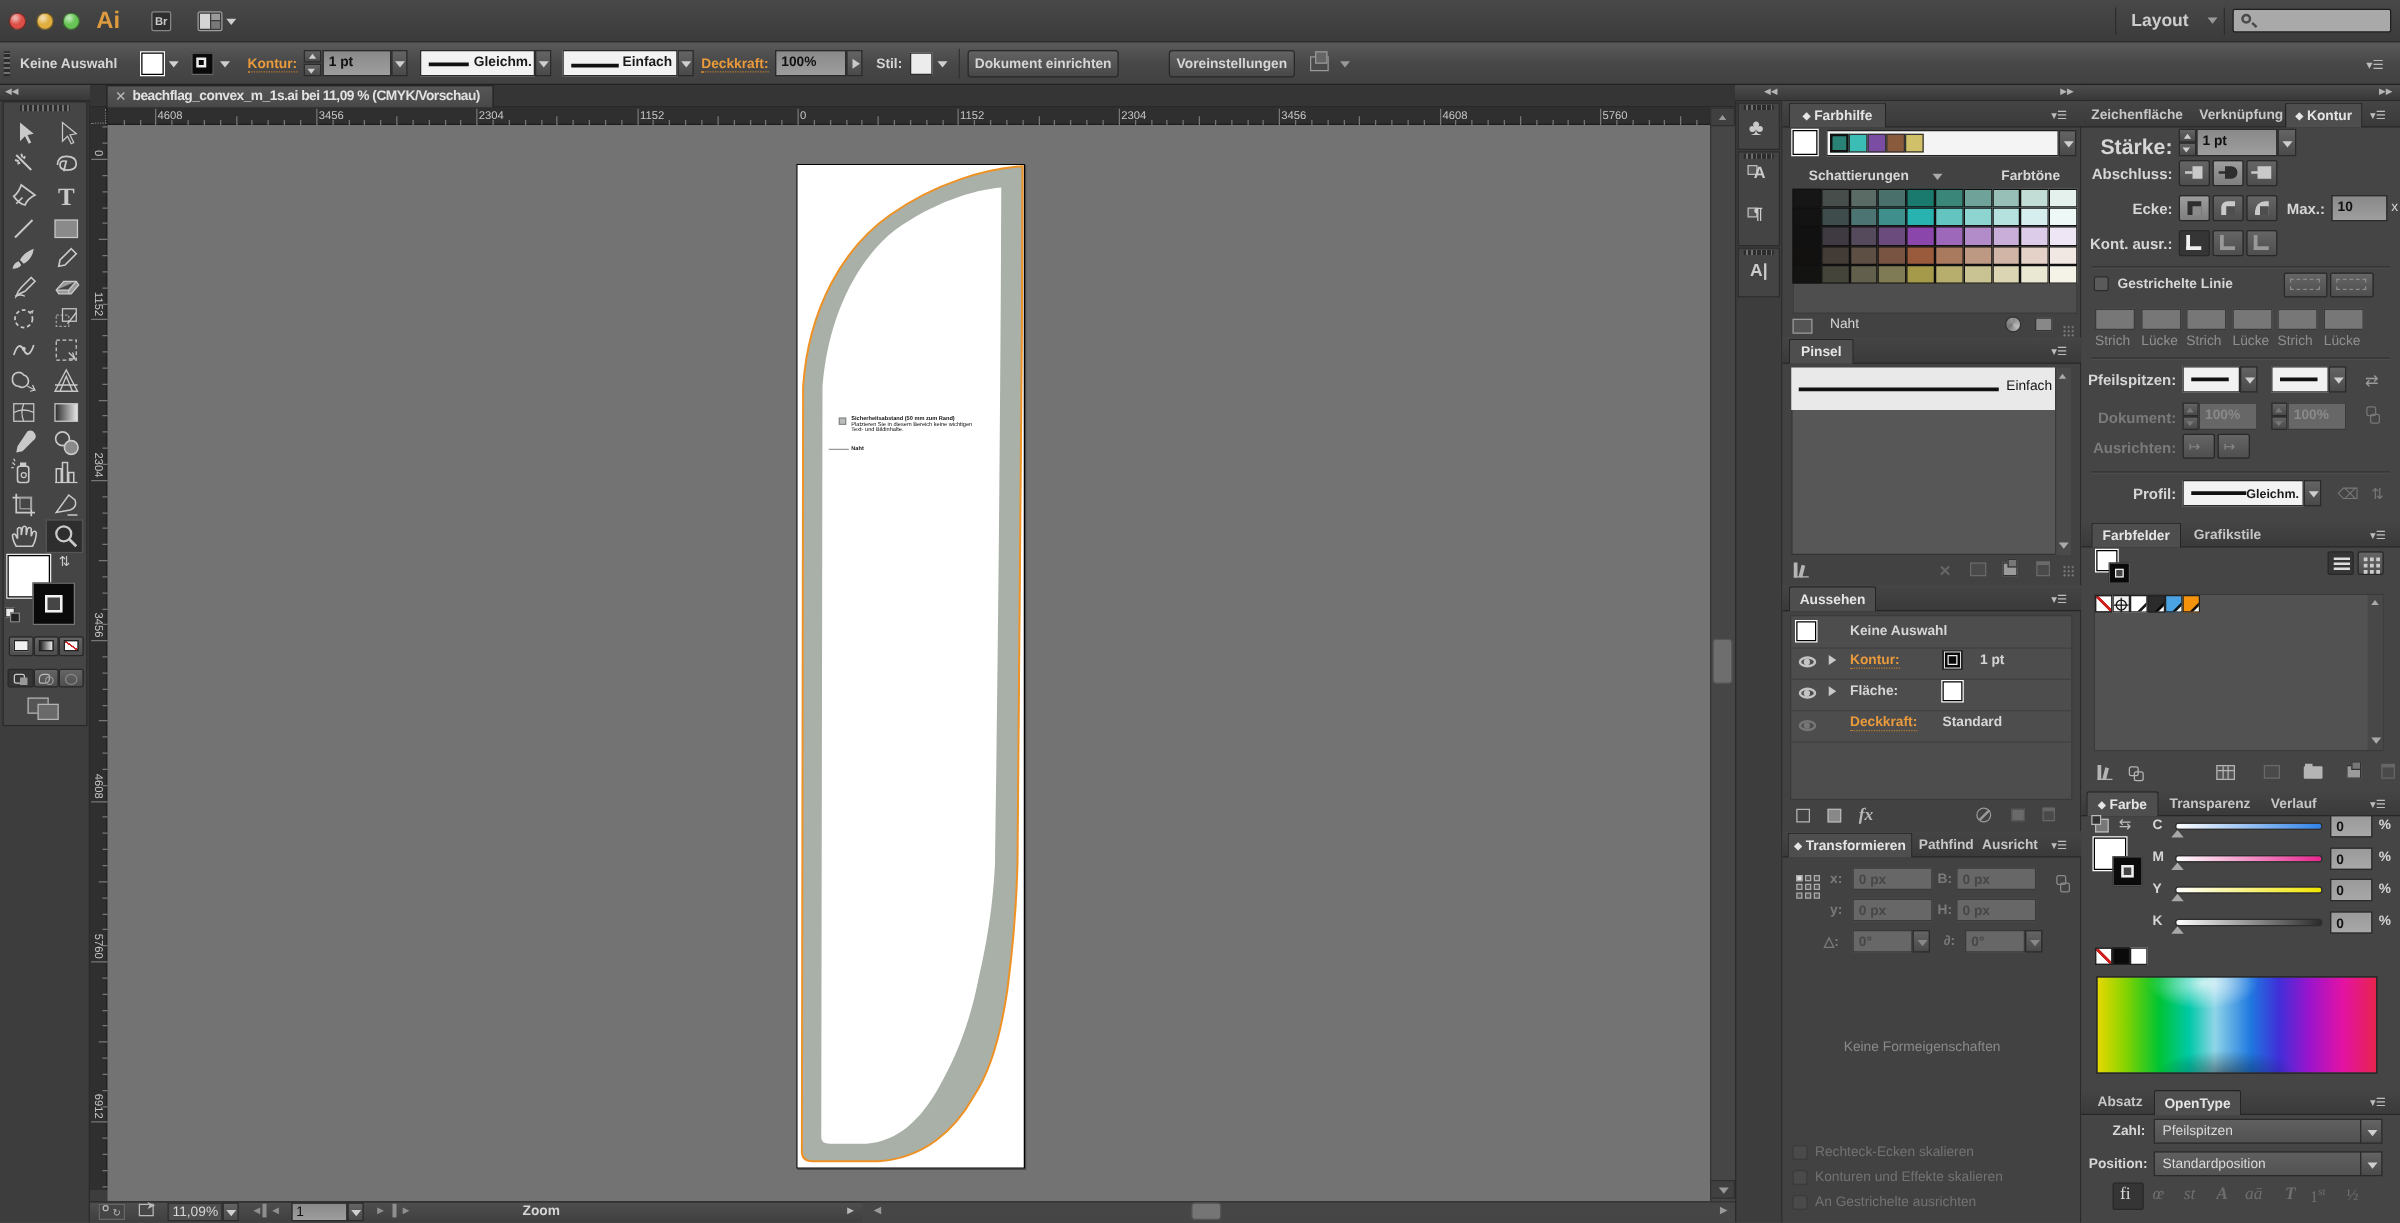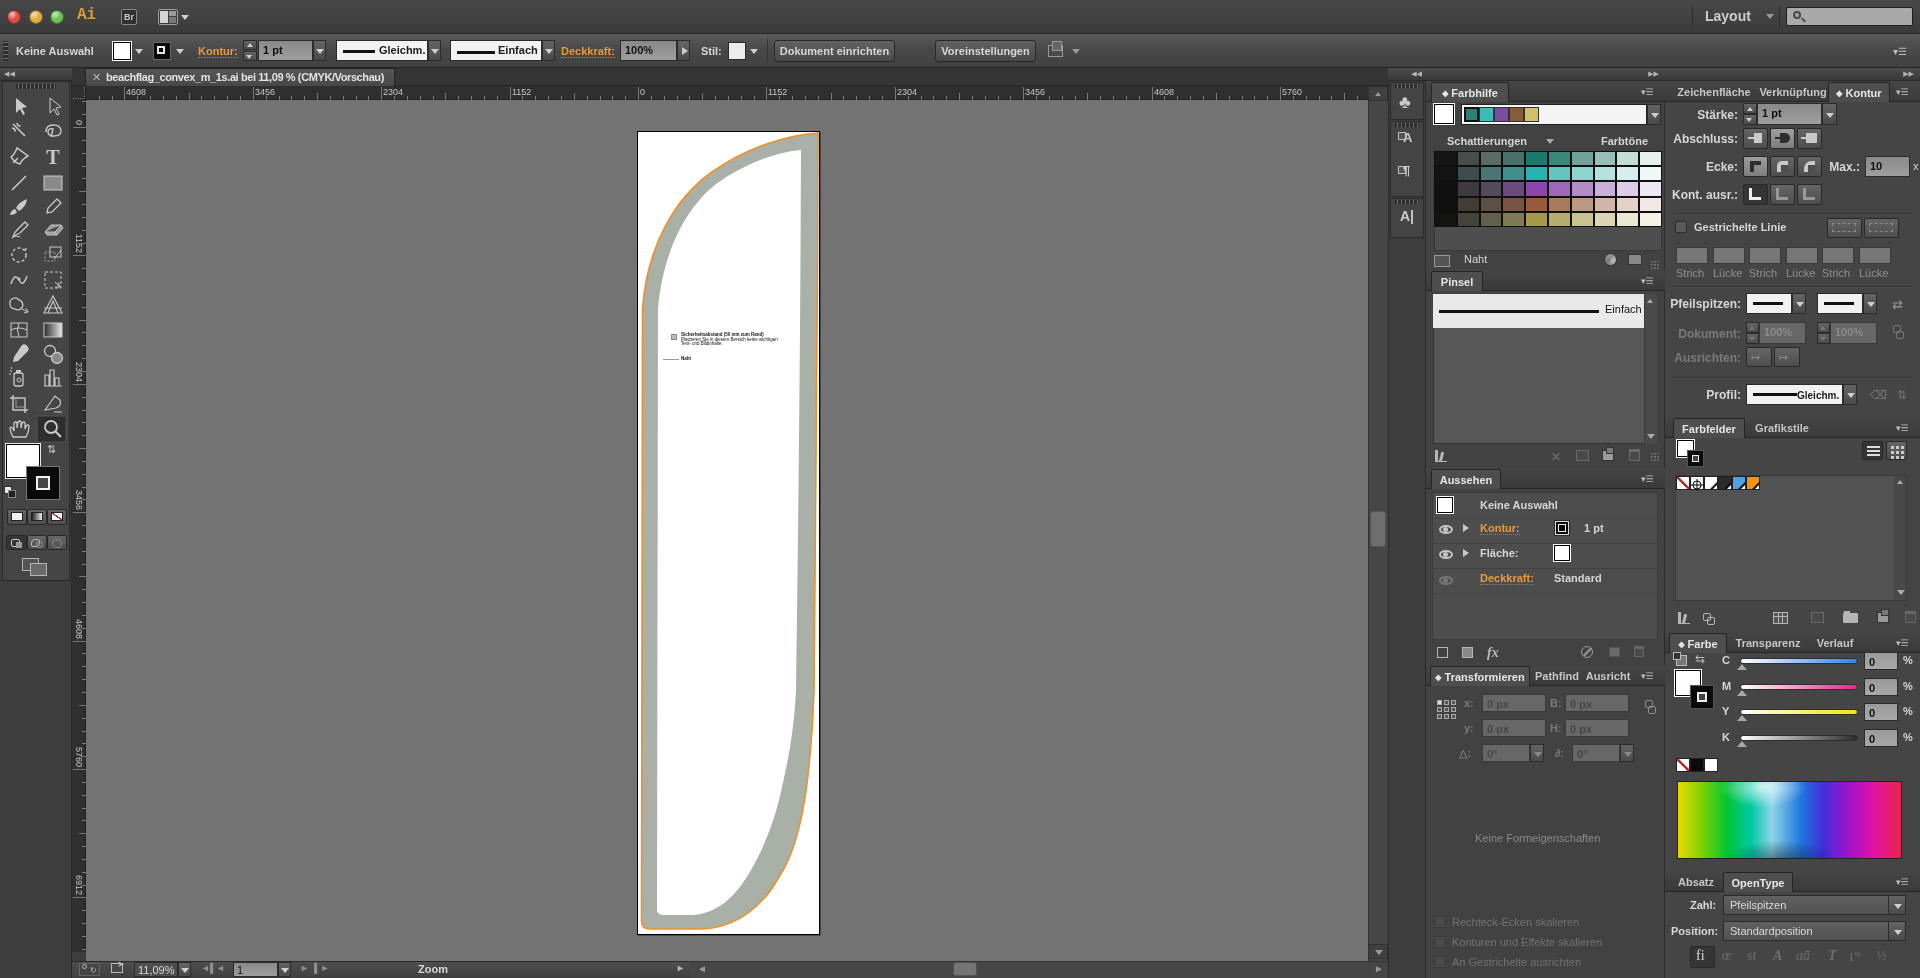--- a/index.html
+++ b/index.html
@@ -26,21 +26,21 @@
 .prs{background:#353535;}
 .hl{background:linear-gradient(#9e9e9e,#7e7e7e);}
 .icn{position:absolute;color:#b9b9b9;font-size:12px;font-weight:bold;}
 .off{color:#676767;}
 .rlbl{position:absolute;color:#c6c6c6;font-size:9px;}
 </style></head><body>
 <div class="abs" style="left:0;top:0;width:1920px;height:34px;background:linear-gradient(#484848,#3b3b3b);border-bottom:1px solid #272727;"></div>
 <div class="abs" style="left:7px;top:10px;width:14px;height:14px;border-radius:50%;background:radial-gradient(circle at 35% 28%, rgba(255,255,255,.55) 8%, rgba(255,255,255,0) 45%),#dd4f46;border:1px solid rgba(0,0,0,.45);"></div>
 <div class="abs" style="left:29px;top:10px;width:14px;height:14px;border-radius:50%;background:radial-gradient(circle at 35% 28%, rgba(255,255,255,.55) 8%, rgba(255,255,255,0) 45%),#dfae3f;border:1px solid rgba(0,0,0,.45);"></div>
 <div class="abs" style="left:50px;top:10px;width:14px;height:14px;border-radius:50%;background:radial-gradient(circle at 35% 28%, rgba(255,255,255,.55) 8%, rgba(255,255,255,0) 45%),#67c455;border:1px solid rgba(0,0,0,.45);"></div>
-<div class="abs" style="left:77px;top:6px;font-size:16px;font-weight:bold;color:#dd9a3f;font-family:Liberation Mono, monospace;">Ai</div>
+<div class="abs" style="left:77px;top:6px;font-size:19px;font-weight:bold;color:#dd9a3f;font-family:Liberation Sans, sans-serif;">Ai</div>
 <div class="abs" style="left:121px;top:9px;width:16px;height:16px;border:1px solid #878787;border-radius:2px;background:#2e2e2e;color:#c9c9c9;font-size:9px;font-weight:bold;text-align:center;line-height:15px;">Br</div>
 <div class="abs" style="left:158px;top:9px;width:20px;height:16px;border:1px solid #9d9d9d;border-radius:2px;background:#3a3a3a;">
     <div class="abs" style="left:1px;top:1px;width:8px;height:12px;background:#d4d4d4;"></div>
     <div class="abs" style="left:10px;top:1px;width:7px;height:5px;background:#9a9a9a;"></div>
     <div class="abs" style="left:10px;top:7px;width:7px;height:6px;background:#787878;"></div>
   </div>
 <div class="caret" style="left:181px;top:15px;"></div>
 <div class="abs" style="left:1692px;top:6px;width:1px;height:22px;background:#2d2d2d;"></div>
 <div class="txt" style="left:1705px;top:8px;font-size:14px;color:#cdcdcd;">Layout</div>
 <div class="caret" style="left:1766px;top:14px;border-top-color:#999;"></div>
@@ -595,25 +595,25 @@
 <div class="chk" style="left:1434px;top:916px;background:#4a4a4a;border-color:#3a3a3a;"></div>
 <div class="txt dim" style="left:1452px;top:916px;font-weight:normal;color:#737373;">Rechteck-Ecken skalieren</div>
 <div class="chk" style="left:1434px;top:936px;background:#4a4a4a;border-color:#3a3a3a;"></div>
 <div class="txt dim" style="left:1452px;top:936px;font-weight:normal;color:#737373;">Konturen und Effekte skalieren</div>
 <div class="chk" style="left:1434px;top:956px;background:#4a4a4a;border-color:#3a3a3a;"></div>
 <div class="txt dim" style="left:1452px;top:956px;font-weight:normal;color:#737373;">An Gestrichelte ausrichten</div>
 <div class="abs" style="left:1650px;top:452px;width:10px;height:10px;background-image:radial-gradient(#777 0.8px,transparent 1px);background-size:3.3px 3.3px;"></div>
 <div class="abs" style="left:1665px;top:68px;width:255px;height:910px;background:#454545;"></div>
 <div class="abs" style="left:1665px;top:68px;width:255px;height:13px;background:linear-gradient(#4c4c4c,#383838);border-bottom:1px solid #2a2a2a;color:#b5b5b5;font-size:7px;line-height:12px;text-align:right;padding-right:6px;">▶▶</div>
 <div class="abs" style="left:1665px;top:81px;width:255px;height:21px;background:linear-gradient(#454545,#3a3a3a);border-bottom:1px solid #262626;"></div>
-<div class="ptab" style="left:1673px;top:82px;width:82px;padding:0;text-align:center;">Zeichenfläche</div>
+<div class="ptab" style="left:1673px;top:82px;width:82px;padding:0;text-align:left;">Zeichenfläche</div>
 <div class="ptab" style="left:1757px;top:82px;width:72px;padding:0;text-align:center;">Verknüpfung</div>
 <div class="ptab on" style="left:1828px;top:82px;width:62px;padding:0;text-align:center;"><span style="font-size:8px;position:relative;top:-1px;">◆</span> Kontur</div>
 <div class="pmenu" style="left:1896px;top:87px;">▾☰</div>
-<div class="txt" style="left:1738px;top:108px;color:#d6d6d6;font-size:12px;transform:translateX(-100%);">Stärke:</div>
+<div class="txt" style="left:1738px;top:108px;color:#d6d6d6;font-size:17px;transform:translateX(-100%);">Stärke:</div>
 <div class="ddbtn" style="left:1743px;top:103px;width:14px;height:11px;">
     <div class="caretup" style="left:3px;top:3px;"></div>
   </div>
 <div class="ddbtn" style="left:1743px;top:114px;width:14px;height:11px;">
     <div class="caret" style="left:2px;top:3px;border-top-width:4px;border-left-width:3px;border-right-width:3px;"></div>
   </div>
 <div class="fieldL" style="left:1757px;top:103px;width:65px;height:22px;">1 pt</div>
 <div class="ddbtn" style="left:1822px;top:103px;width:15px;height:22px;">
     <div class="caret" style="left:3px;top:9px;"></div>
   </div>

